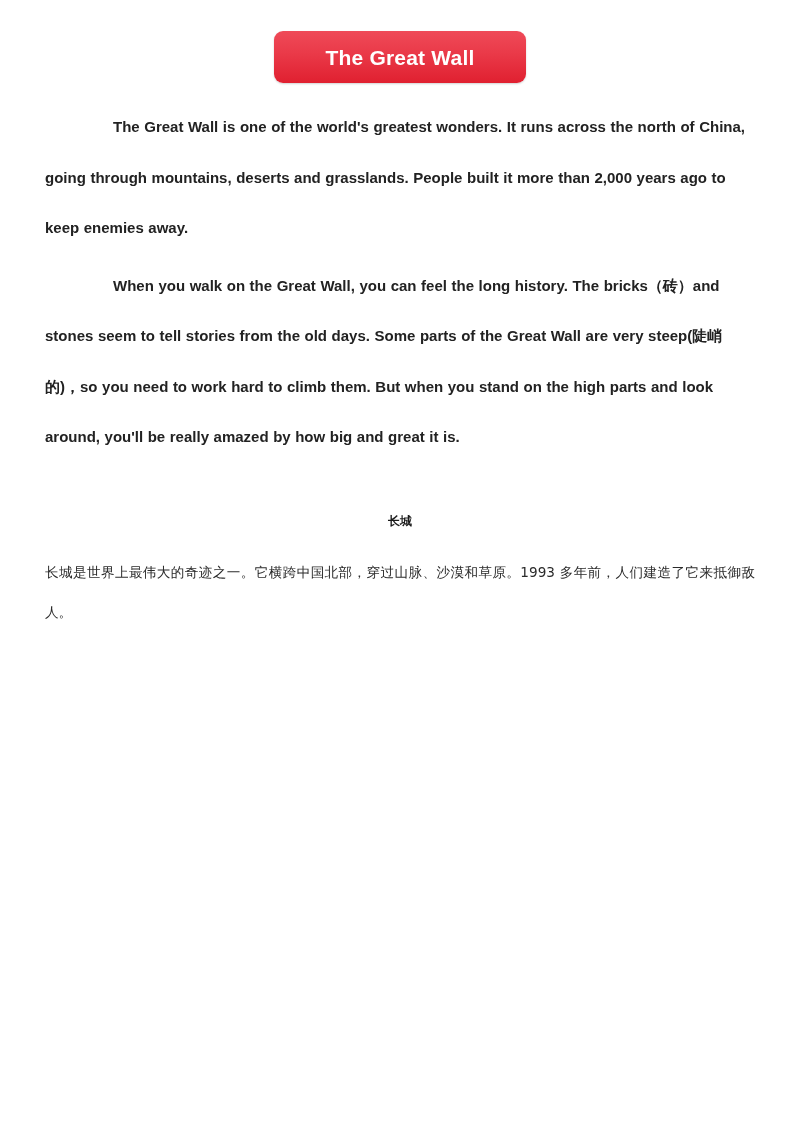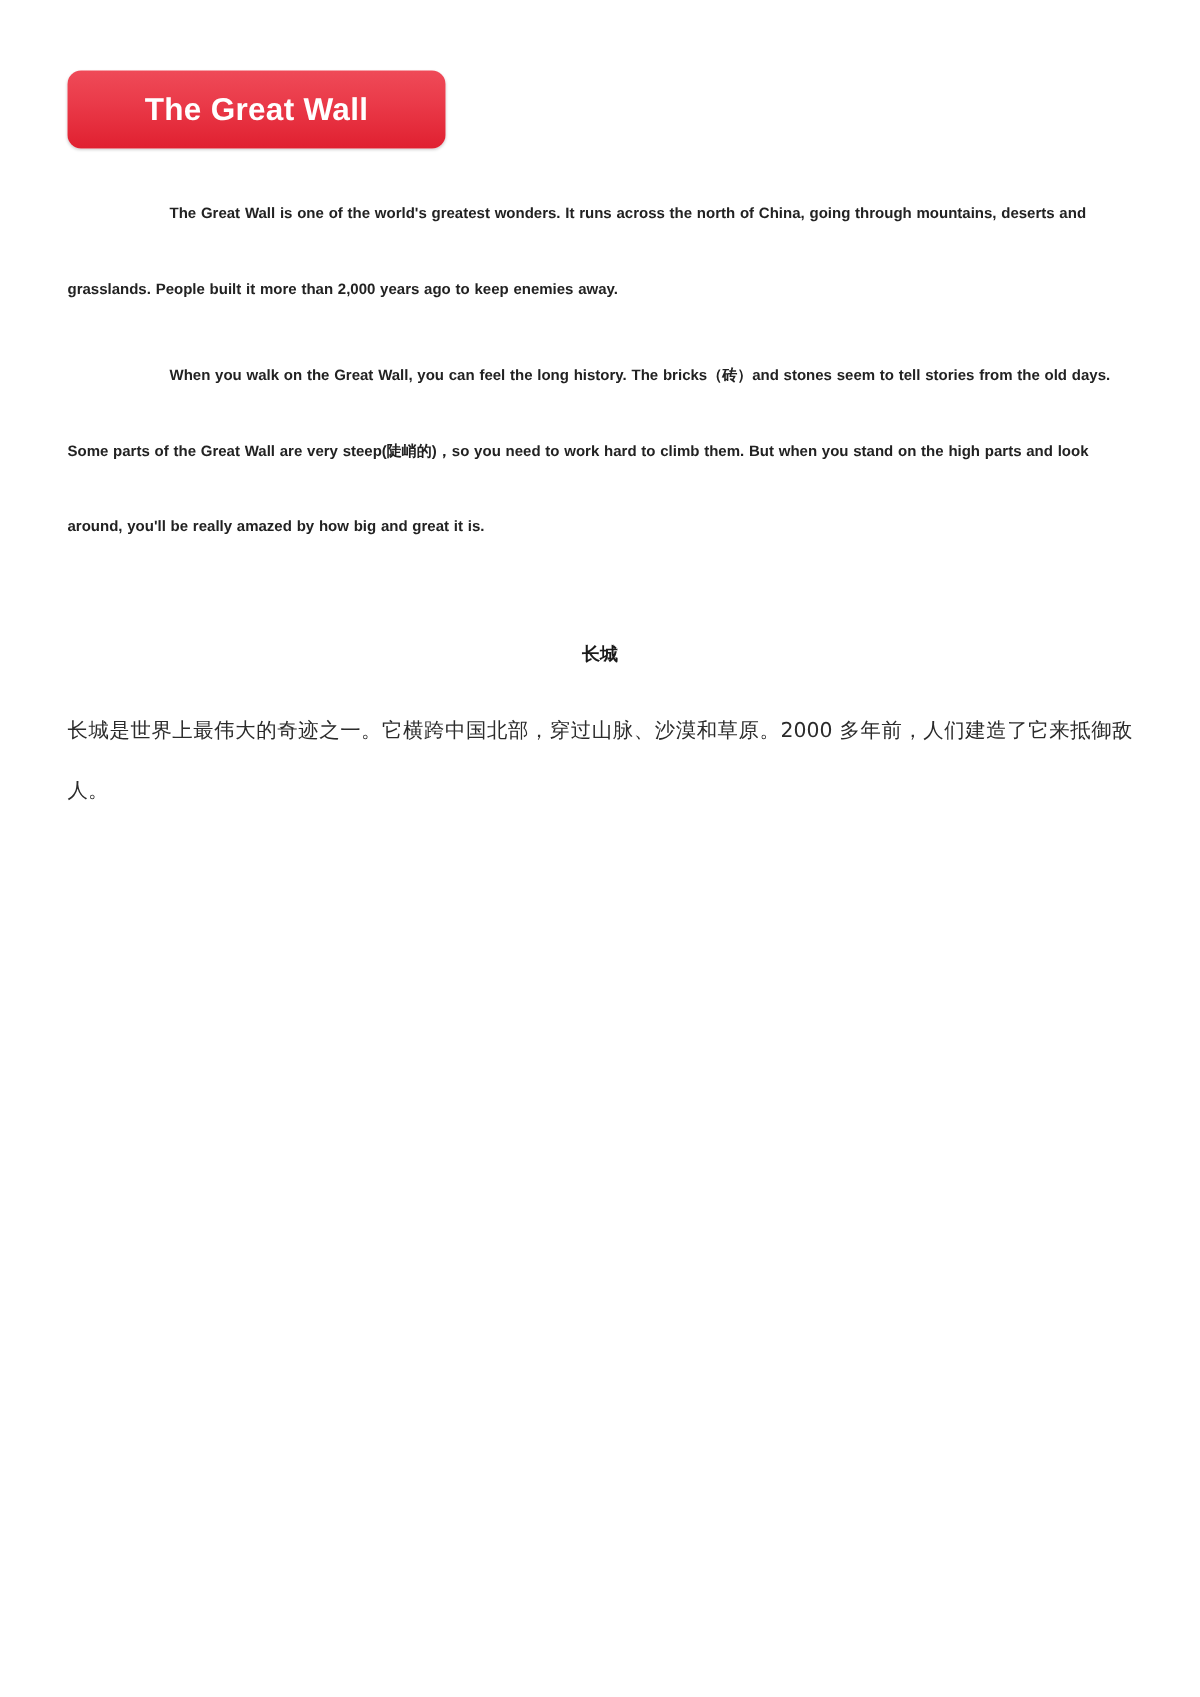--- a/index.html
+++ b/index.html
@@ -22,22 +22,22 @@
     height: 1131px;
     box-sizing: border-box;
     padding: 0 45px;
     background: #ffffff;
     overflow: hidden;
   }
 
   
   .title-wrap {
     display: flex;
-    justify-content: flex-start;
-    padding-top: 47px;
+    justify-content: center;
+    padding-top: 31px;
   }
   .title-banner {
     display: inline-flex;
     align-items: center;
     justify-content: center;
     box-sizing: border-box;
     min-width: 252px;
     height: 52px;
     padding: 0 30px;
     border-radius: 9px;
@@ -53,21 +53,21 @@
     white-space: nowrap;
   }
 
   
   .en-body {
     margin-top: 19px;
   }
   .en-para {
     margin: 0 0 7px 0;
     text-indent: 68px;
-    font-size: 10px;
+    font-size: 15px;
     font-weight: bold;
     line-height: 50.5px;
     color: #222222;
     text-align: left;
     word-spacing: 0.4px;
   }
   .en-para:last-child {
     margin-bottom: 0;
   }
 
@@ -109,16 +109,16 @@
     </div>
   </div>
 
   <div class="en-body">
     <p class="en-para">The Great Wall is one of the world's greatest wonders. It runs across the north of China, going through mountains, deserts and grasslands. People built it more than 2,000 years ago to keep enemies away.</p>
     <p class="en-para">When you walk on the Great Wall, you can feel the long history. The bricks（砖）and stones seem to tell stories from the old days. Some parts of the Great Wall are very steep(陡峭的)，so you need to work hard to climb them. But when you stand on the high parts and look around, you'll be really amazed by how big and great it is.</p>
   </div>
 
   <div class="cn-section">
     <h2 class="cn-heading">长城</h2>
-    <p class="cn-para">长城是世界上最伟大的奇迹之一。它横跨中国北部，穿过山脉、沙漠和草原。2000 多年前，人们建造了它来抵御敌人。</p>
+    <p class="cn-para">长城是世界上最伟大的奇迹之一。它横跨中国北部，穿过山脉、沙漠和草原。1993 多年前，人们建造了它来抵御敌人。</p>
   </div>
 
 </div>
 
 </body></html>

